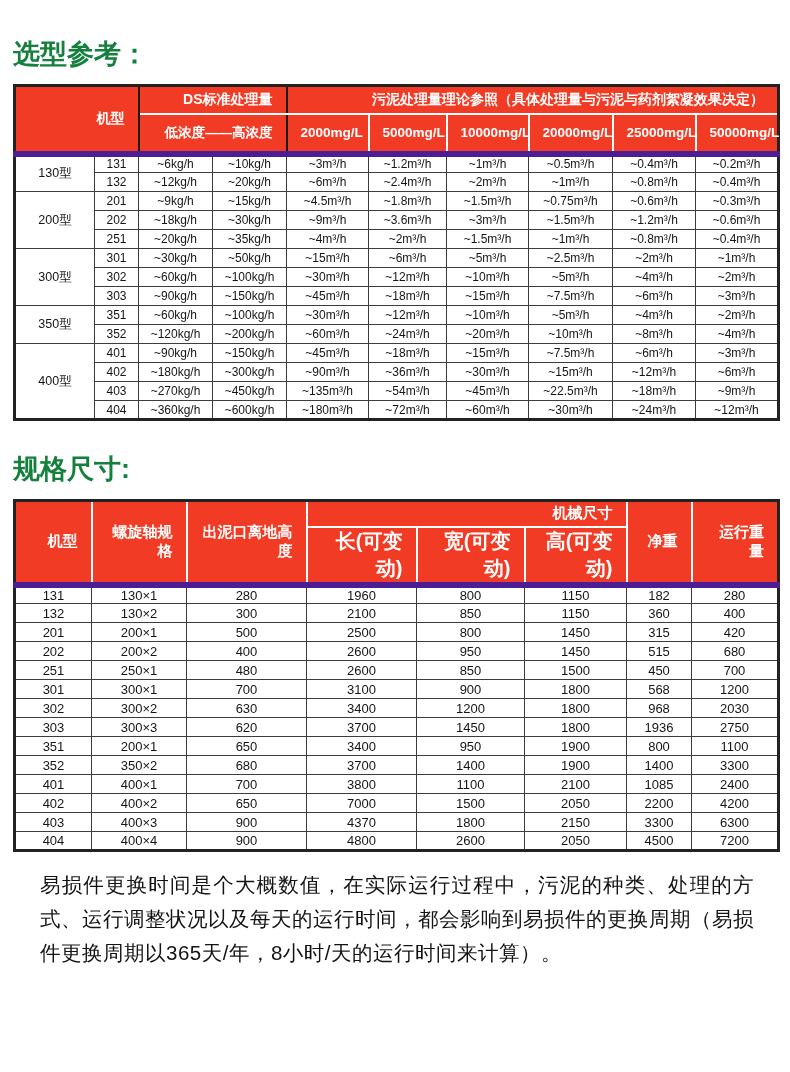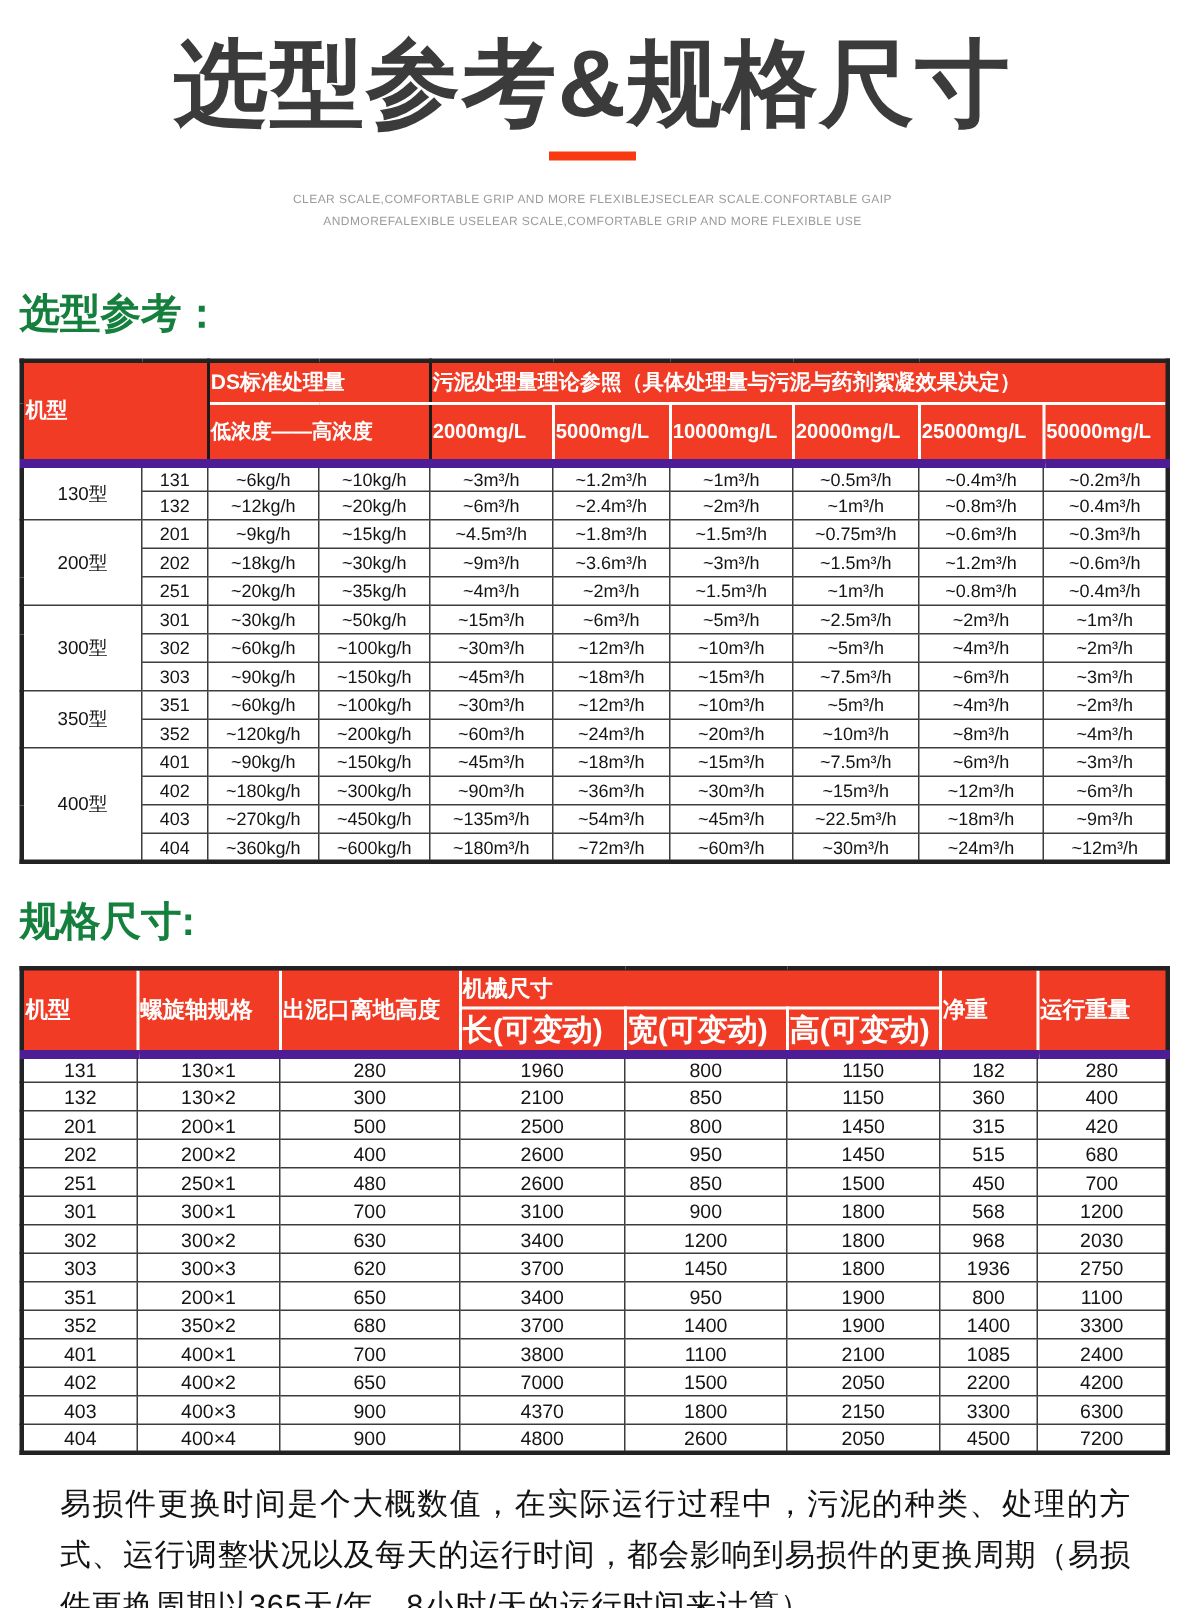--- a/index.html
+++ b/index.html
@@ -36,37 +36,37 @@
     font-weight: 400;
   }
 
   
   .section-title {
     font-size: 27px;
     font-weight: 700;
     color: #15803d;
     margin: 36px 0 12px 13px;
   }
-  .section-title.second { margin-top: 20px; }
+  .section-title.second { margin-top: 30px; }
 
   
   .tbl-wrap { padding: 0 13px; }
   table {
     border-collapse: collapse;
     table-layout: fixed;
     width: 764px;
     border: 3px solid #222222;
   }
   thead th {
     background: #f23b25;
     color: #ffffff;
     font-weight: 700;
     border: 2px solid #ffffff;
-    padding: 0 1px;
-    text-align: left;
+    padding: 0 13px;
+    text-align: right;
   }
   tbody td {
     border: 1px solid #3c3c3c;
     text-align: center;
     color: #151515;
     padding: 0 1px;
     white-space: nowrap;
     overflow: hidden;
   }
   
@@ -93,26 +93,20 @@
     color: #131313;
     letter-spacing: 0.5px;
     text-align: justify;
   }
 </style>
 </head>
 <body>
 
 <div class="page">
 
-  <div class="hero">
-    <h1 class="hero-title">选型参考&amp;规格尺寸</h1>
-    <div class="hero-underline"></div>
-    <p class="hero-sub">CLEAR SCALE,COMFORTABLE GRIP AND MORE FLEXIBLEJSECLEAR SCALE.CONFORTABLE GAIP</p>
-    <p class="hero-sub">ANDMOREFALEXIBLE USELEAR SCALE,COMFORTABLE GRIP AND MORE FLEXIBLE USE</p>
-  </div>
 
   <h2 class="section-title">选型参考：</h2>
 
   <div class="tbl-wrap">
     <table class="t1">
       <colgroup>
         <col style="width:80px">
           <col style="width:44px">
         <col style="width:74px">
           <col style="width:74px">

